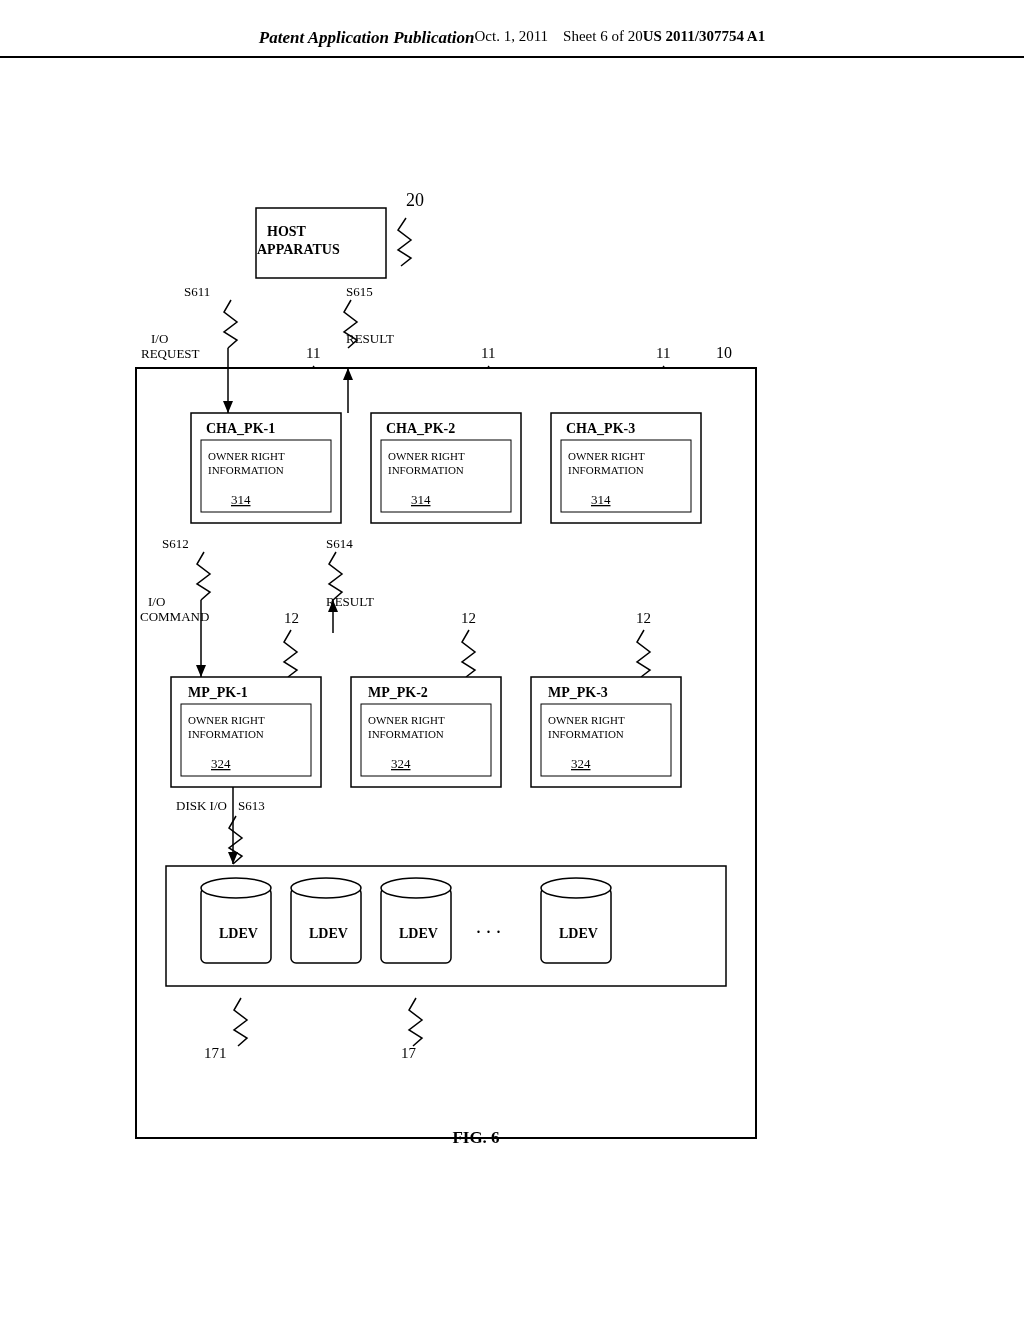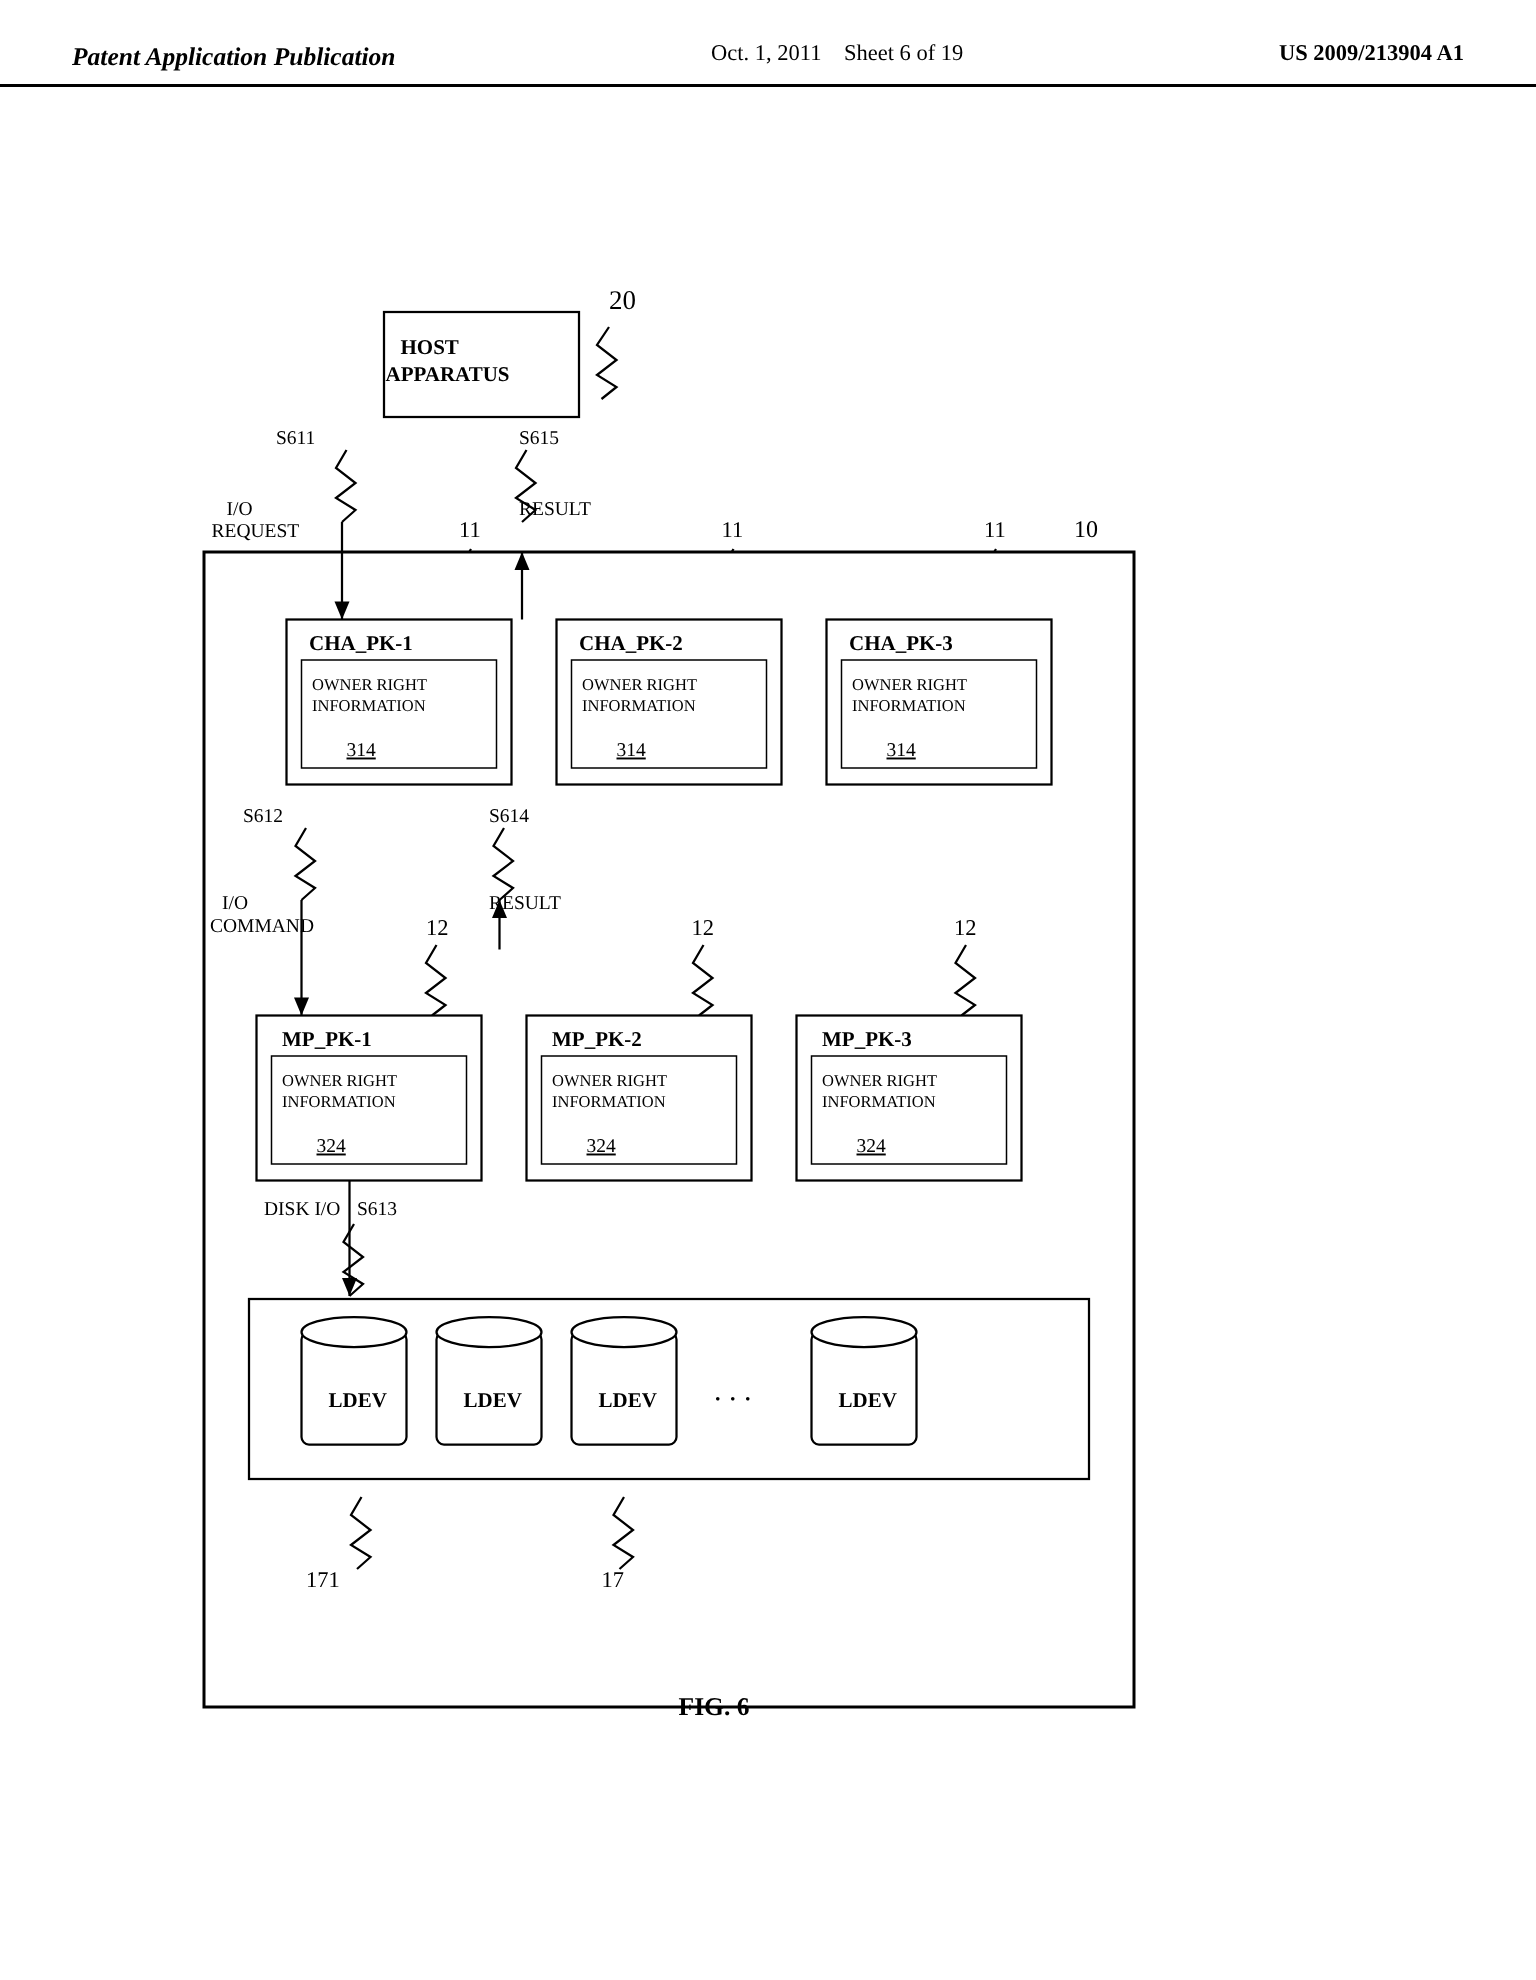--- a/index.html
+++ b/index.html
@@ -8,21 +8,21 @@
       height: 1320px;
       background: #fff;
       font-family: 'Times New Roman', Times, serif;
       position: relative;
       overflow: hidden;
     }
 
     
     .header {
       display: flex;
-      justify-content: space-between;
+      justify-content: center;
       align-items: flex-start;
       padding: 28px 48px 0 48px;
       border-bottom: 2px solid #000;
       padding-bottom: 8px;
     }
     .header-left {
       font-size: 17px;
       font-weight: bold;
       font-style: italic;
     }
@@ -51,23 +51,23 @@
       height: 1200px;
     }
   </style>
 </head>
 <body>
 
 <div class="header">
   <div class="header-left">Patent Application Publication</div>
   <div class="header-center">
     <span>Oct. 1, 2011</span>&nbsp;&nbsp;&nbsp;
-    <span>Sheet 6 of 19</span>
+    <span>Sheet 6 of 20</span>
   </div>
-  <div class="header-right">US 2009/213904 A1</div>
+  <div class="header-right">US 2011/307754 A1</div>
 </div>
 
 <div class="diagram-area">
   <svg class="diagram" viewBox="0 0 1024 1200">
 
     <text x="370" y="148" font-family="Times New Roman" font-size="18">20</text>
 
     <polyline points="370,160 362,172 375,182 362,192 375,200 365,208" fill="none" stroke="#000" stroke-width="1.5"></polyline>
 
     <rect x="220" y="150" width="130" height="70" fill="white" stroke="#000" stroke-width="1.5"></rect>

